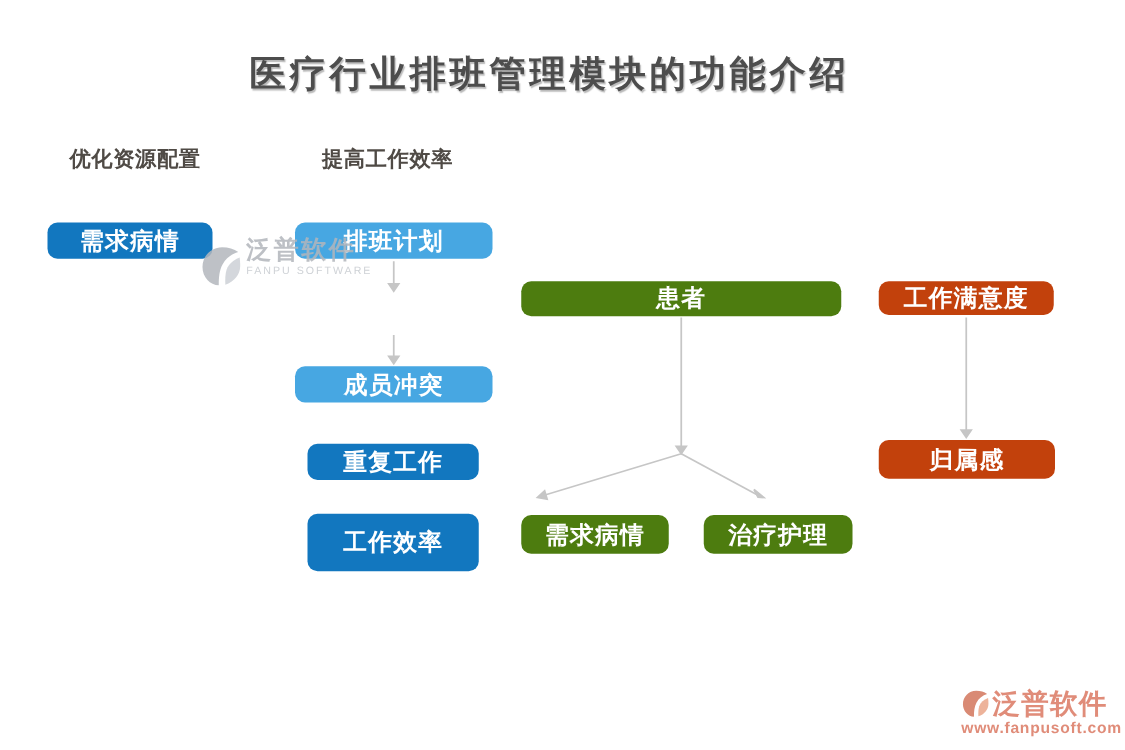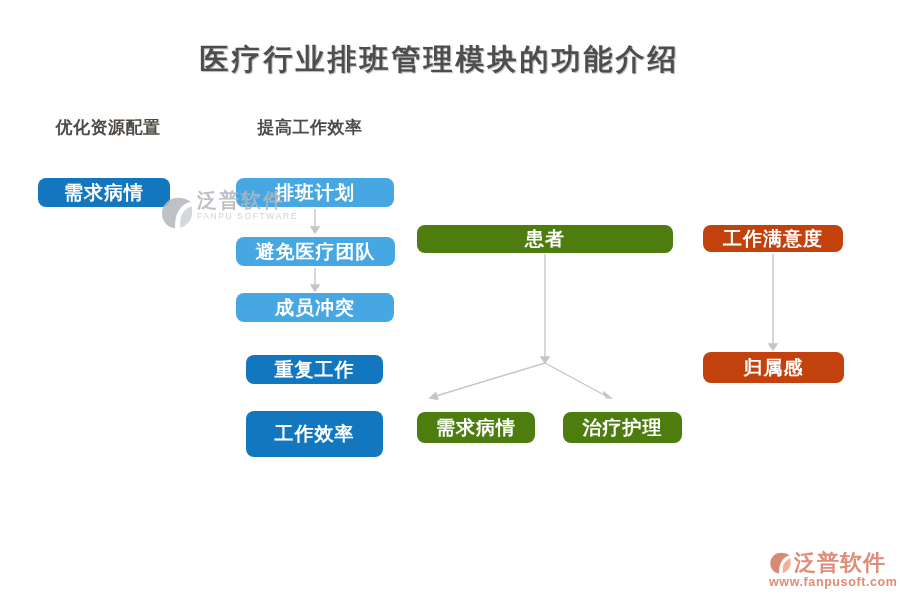--- a/index.html
+++ b/index.html
@@ -95,21 +95,20 @@
       <polygon points="611,398 603.2,391.6 606.4,397.8"></polygon>
 
       <line x1="773" y1="254" x2="773" y2="344"></line>
       <polygon points="769,344 777,344 773,350"></polygon>
     </g>
   </svg>
 
   <div class="node dark-blue n-c1-1">需求病情</div>
 
   <div class="node light-blue n-c2-1">排班计划</div>
-  <div class="node light-blue n-c2-2">避免医疗团队</div>
   <div class="node light-blue n-c2-3">成员冲突</div>
   <div class="node dark-blue n-c2-4">重复工作</div>
   <div class="node dark-blue n-c2-5">工作效率</div>
 
   <div class="node green n-c3-1">患者</div>
   <div class="node green n-c3-2">需求病情</div>
   <div class="node green n-c3-3">治疗护理</div>
 
   <div class="node orange n-c4-1">工作满意度</div>
   <div class="node orange n-c4-2">归属感</div>

